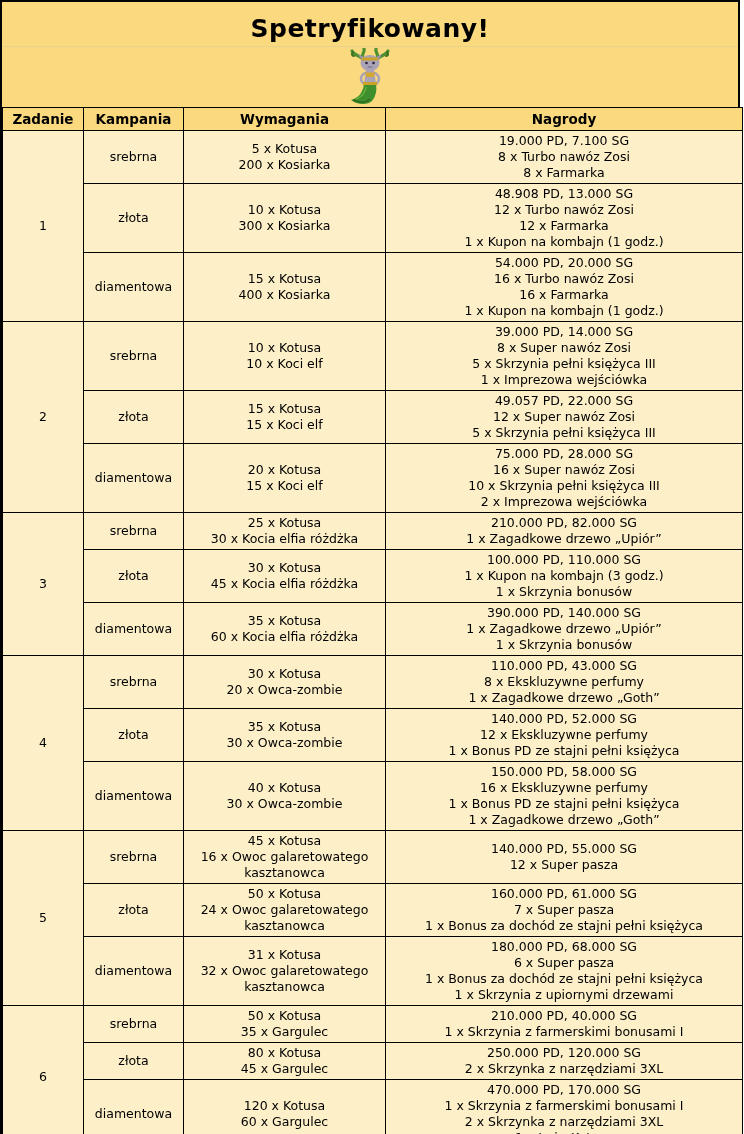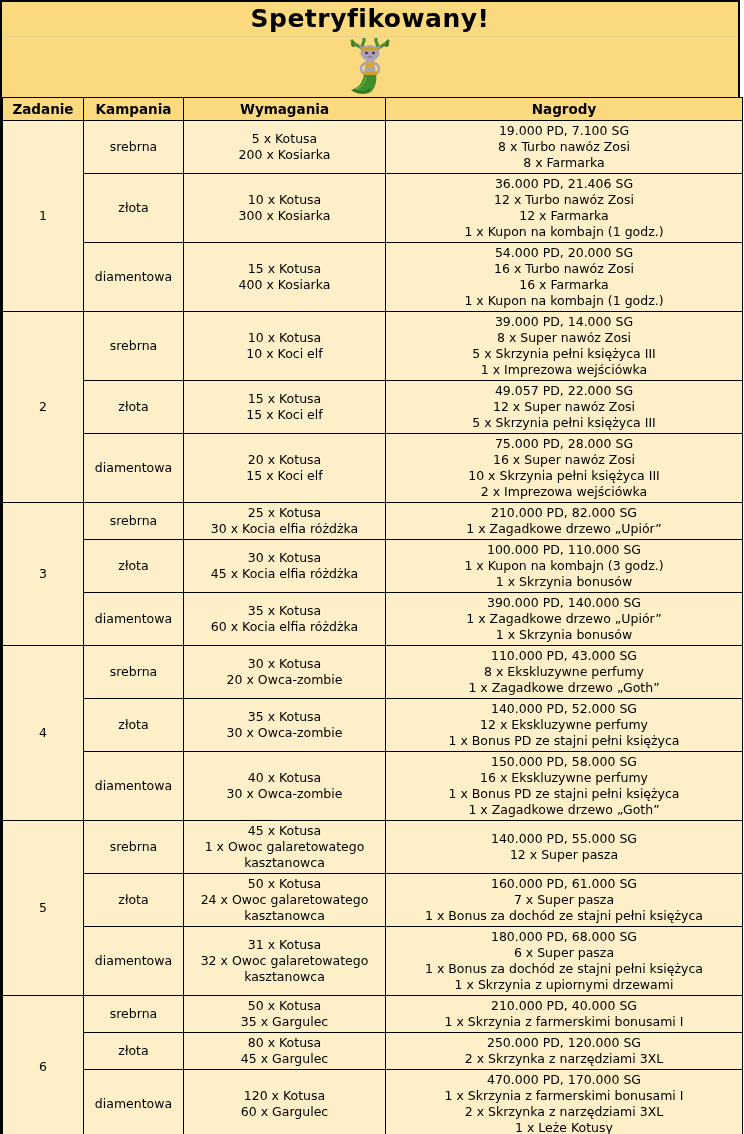--- a/index.html
+++ b/index.html
@@ -17,21 +17,21 @@
   .page{
     width:740px;
     border:2px solid var(--border);
     box-sizing:border-box;
   }
   .title-band{
     background:var(--gold);
     text-align:center;
     font-size:25px;
     font-weight:bold;
-    padding:2px 0 3px 0;
+    padding:12px 0 3px 0;
     border-bottom:1px solid var(--divider);
     letter-spacing:0.5px;
   }
   .mascot-band{
     background:var(--gold);
     height:60px;
     display:flex;
     align-items:center;
     justify-content:center;
   }
@@ -127,21 +127,21 @@
           <td>5 x Kotusa
 200 x Kosiarka</td>
           <td>19.000 PD, 7.100 SG
 8 x Turbo nawóz Zosi
 8 x Farmarka</td>
         </tr>
         <tr>
           <td>złota</td>
           <td>10 x Kotusa
 300 x Kosiarka</td>
-          <td>36.000 PD, 21.406 SG
+          <td>48.908 PD, 13.000 SG
 12 x Turbo nawóz Zosi
 12 x Farmarka
 1 x Kupon na kombajn (1 godz.)</td>
         </tr>
         <tr>
           <td>diamentowa</td>
           <td>15 x Kotusa
 400 x Kosiarka</td>
           <td>54.000 PD, 20.000 SG
 16 x Turbo nawóz Zosi
@@ -222,21 +222,21 @@
 30 x Owca-zombie</td>
           <td>150.000 PD, 58.000 SG
 16 x Ekskluzywne perfumy
 1 x Bonus PD ze stajni pełni księżyca
 1 x Zagadkowe drzewo „Goth”</td>
         </tr>
         <tr>
           <td class="task-id" rowspan="3">5</td>
           <td>srebrna</td>
           <td>45 x Kotusa
-1 x Owoc galaretowatego kasztanowca</td>
+16 x Owoc galaretowatego kasztanowca</td>
           <td>140.000 PD, 55.000 SG
 12 x Super pasza</td>
         </tr>
         <tr>
           <td>złota</td>
           <td>50 x Kotusa
 24 x Owoc galaretowatego kasztanowca</td>
           <td>160.000 PD, 61.000 SG
 7 x Super pasza
 1 x Bonus za dochód ze stajni pełni księżyca</td>

